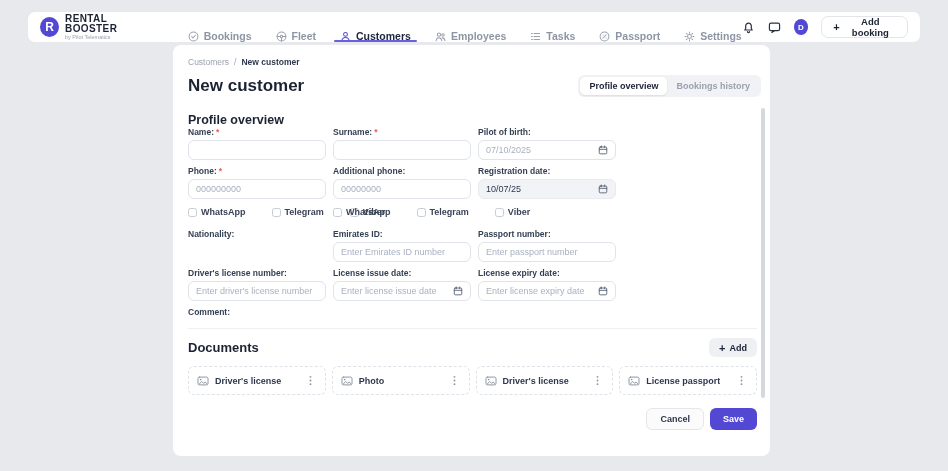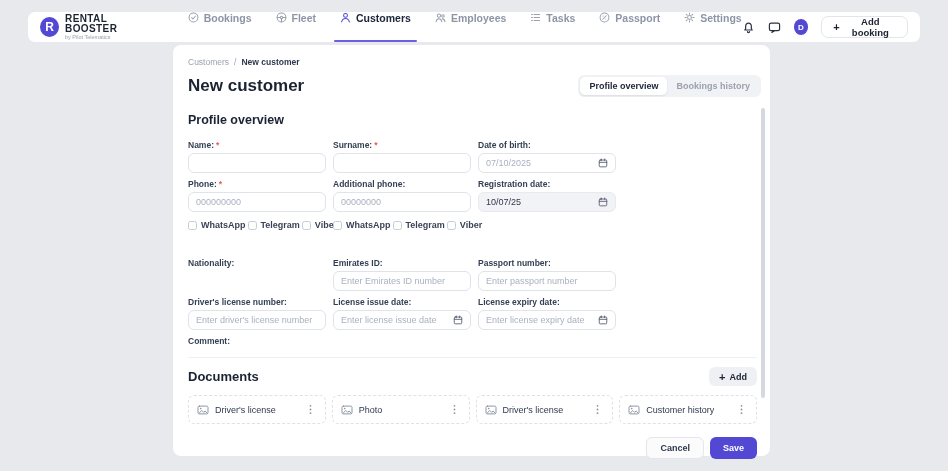--- a/index.html
+++ b/index.html
@@ -9,21 +9,21 @@
 
   
   .topnav { position:absolute; left:28px; top:12px; width:892px; height:30px; background:#fff;
             border-radius:7px; display:flex; align-items:center; padding:0 12px; }
   .brand { display:flex; align-items:center; gap:6px; }
   .brand-logo { width:20px; height:20px; border-radius:50%; background:#5348d4; color:#fff;
                 font-weight:700; font-size:12px; display:flex; align-items:center; justify-content:center; }
   .brand-name { font-size:10px; font-weight:800; letter-spacing:.4px; color:#1b2332; line-height:10px; }
   .brand-tagline { font-size:5.5px; color:#9aa1ae; line-height:6px; }
   .nav { display:flex; gap:24px; margin-left:30px; height:100%; align-items:center; }
-  .nav-item { display:flex; align-items:flex-start; gap:5px; font-size:10.5px; font-weight:600;
+  .nav-item { display:flex; align-items:flex-end; gap:5px; font-size:10.5px; font-weight:600;
               color:#8d95a5; position:relative; height:100%; cursor:pointer; white-space:nowrap; }
   .nav-item svg { color:#9aa1ae; }
   .nav-item.active { color:#20283a; font-weight:700; }
   .nav-item.active svg { color:#5348d4; }
   .nav-item.active::after { content:""; position:absolute; left:-6px; right:-6px; bottom:0;
                             height:2px; border-radius:2px; background:#6a5fe0; }
   .topnav-right { margin-left:auto; display:flex; align-items:center; gap:13px; }
   .icon-btn { background:none; border:none; cursor:pointer; color:#2a3140; padding:0; }
   .avatar { width:16px; height:16px; border-radius:50%; background:#5348d4; color:#fff;
             font-size:8px; font-weight:700; display:flex; align-items:center; justify-content:center; cursor:pointer; }
@@ -40,53 +40,53 @@
   .page-header { display:flex; align-items:center; justify-content:space-between; margin-top:8px; }
   .page-title { font-size:17px; font-weight:800; color:#1b2332; }
   .tabs { background:#f1f2f5; border-radius:6px; padding:2px; display:flex; }
   .tab { font-size:9px; font-weight:700; padding:4px 9px; border-radius:5px; color:#9aa1ae;
          cursor:pointer; white-space:nowrap; }
   .tab.active { background:#fff; color:#20283a; box-shadow:0 1px 2px rgba(20,25,40,.10); }
 
   .section-heading { font-size:12.5px; font-weight:800; color:#1b2332; margin-top:16px; }
 
   .form-grid { display:grid; grid-template-columns:138px 138px 138px 135px; column-gap:7px; }
-  .mt13 { margin-top:13px; } .mt6 { margin-top:6px; } .mt12 { margin-top:28px; } .mt8 { margin-top:8px; }
+  .mt13 { } .mt6 { margin-top:6px; } .mt12 { margin-top:12px; } .mt8 { margin-top:8px; }
   .field-label { font-size:8.5px; font-weight:700; color:#333f52; margin-bottom:3px; display:flex; gap:2px; }
   .req { color:#e25c5c; }
   .input { height:20px; border:1px solid #e0e3e9; border-radius:6px; display:flex; align-items:center;
            padding:0 7px; background:#fff; }
   .input input { border:none; outline:none; width:100%; font-size:9px; color:#2e384d;
                  background:transparent; font-family:inherit; }
   .input input::placeholder { color:#a9b1c0; }
   .input.disabled { background:#f2f3f6; border-color:#e8eaee; }
   .cal-icon { color:#5b6475; flex:none; margin-left:4px; cursor:pointer; }
 
-  .checkbox-group { display:flex; gap:2px; }
+  .checkbox-group { display:flex; gap:26px; }
   .checkbox { display:flex; align-items:center; gap:4px; font-size:9px; font-weight:600; color:#3a4356; }
   .checkbox input { appearance:none; -webkit-appearance:none; width:9px; height:9px;
                     border:1px solid #c6ccd6; border-radius:2.5px; background:#fff; cursor:pointer; }
 
   .comment-area { width:283px; height:34px; border:1px solid #e0e3e9; border-radius:6px; resize:none;
                   font-size:9px; color:#2e384d; padding:6px 7px; font-family:inherit; outline:none; }
   .comment-area::placeholder { color:#a9b1c0; }
 
   .divider { border-top:1px solid #eef0f3; margin-top:11px; margin-right:4px; }
 
   .docs-header { display:flex; align-items:center; justify-content:space-between; margin-top:9px; padding-right:4px; }
   .docs-title { font-size:13px; font-weight:800; color:#1b2332; }
   .add-btn { background:#eef0f3; border:none; border-radius:6px; height:19px; padding:0 10px;
              font-size:9px; font-weight:700; color:#20283a; cursor:pointer; font-family:inherit;
              display:flex; align-items:center; gap:4px; }
 
   .cards { display:grid; grid-template-columns:repeat(4, 1fr); column-gap:6px; margin-top:9px; padding-right:4px; }
   .card { height:29px; border:1px dashed #dde1e8; border-radius:6px; display:flex; align-items:center;
           padding:0 8px; gap:6px; cursor:pointer; background:#fff; }
   .card-icon { color:#8d95a5; flex:none; }
-  .card-label { font-size:9px; font-weight:400; color:#2e384d; white-space:nowrap; overflow:hidden; }
+  .card-label { font-size:9px; font-weight:700; color:#2e384d; white-space:nowrap; overflow:hidden; }
   .kebab { margin-left:auto; background:none; border:none; color:#8d95a5; cursor:pointer; padding:0 2px; }
 
   .footer { display:flex; justify-content:flex-end; gap:6px; margin-top:13px; padding-right:4px; }
   .btn-cancel { height:22px; padding:0 13px; background:#fbfbfc; border:1px solid #e4e6eb; border-radius:6px;
                 font-size:9px; font-weight:700; color:#2e384d; cursor:pointer; font-family:inherit; }
   .btn-save { height:22px; padding:0 13px; background:#5348d4; border:none; border-radius:6px;
               font-size:9px; font-weight:700; color:#fff; cursor:pointer; font-family:inherit; }
 
   .scroll-thumb { position:absolute; right:5px; top:63px; width:4px; height:290px;
                   background:#d5d8df; border-radius:2px; cursor:pointer; }
@@ -226,21 +226,21 @@
       <div class="field-label">
         <span>Surname:</span>
           <span class="req">*</span>
       </div>
       <div class="input">
           <input style="">
         </div>
     </div>
     <div>
       <div class="field-label">
-          <span>Date of birth:</span>
+          <span>Pilot of birth:</span>
         </div>
       <div class="input">
         <input placeholder="07/10/2025" style="">
         <span class="cal-icon">
           <svg width="10" height="10" viewBox="0 0 12 12" fill="none" stroke="currentColor" stroke-width="1.1" stroke-linecap="round">
               <rect x="1.5" y="2.4" width="9" height="8.2" rx="1.2"></rect>
               <path d="M1.5 5.2h9M4 1.2v2M8 1.2v2"></path>
             </svg>
         </span>
       </div>
@@ -447,21 +447,21 @@
       </button>
     </div>
     <div class="card">
       <span class="card-icon">
         <svg width="12" height="12" viewBox="0 0 12 12" fill="none" stroke="currentColor" stroke-width="1" stroke-linecap="round" stroke-linejoin="round">
             <rect x="1" y="2.1" width="10" height="7.8" rx="1.4"></rect>
             <circle cx="3.7" cy="4.6" r=".8" fill="currentColor" stroke="none"></circle>
             <path d="M2.3 9l2.5-2.5 1.9 1.9 1.4-1.4 2 2"></path>
           </svg>
       </span>
-      <span class="card-label">Customer history</span>
+      <span class="card-label">License passport</span>
       <button class="kebab">
         <svg width="9" height="11" viewBox="0 0 4 12" fill="currentColor">
             <circle cx="2" cy="2" r="1"></circle>
             <circle cx="2" cy="6" r="1"></circle>
             <circle cx="2" cy="10" r="1"></circle>
           </svg>
       </button>
     </div>
   </div>
 

